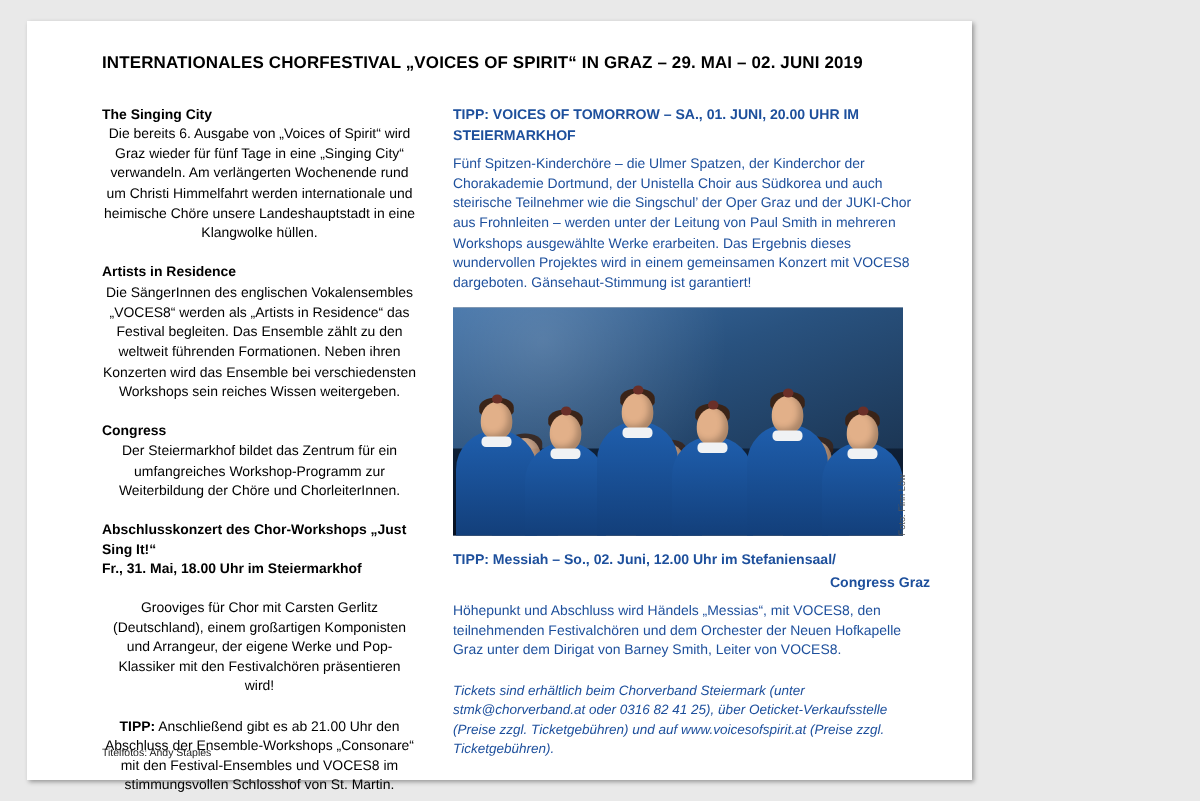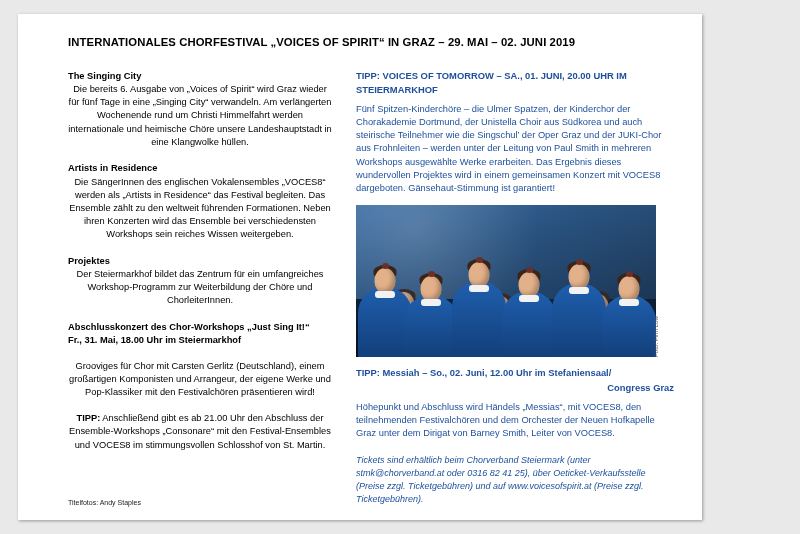--- a/index.html
+++ b/index.html
@@ -15,21 +15,21 @@
     width: 800px;
     height: 534px;
     background: #e9e9e9;
     box-sizing: border-box;
     overflow: hidden;
   }
   .sheet {
     position: absolute;
     left: 18px;
     top: 14px;
-    width: 684px;
+    width: 630px;
     height: 506px;
     background: #ffffff;
     box-shadow: 1px 1px 3px rgba(0,0,0,0.35);
     box-sizing: border-box;
     padding: 18px 28px 10px 28px;
   }
   .headline {
     font-size: 11.3px;
     font-weight: bold;
     color: #000000;
@@ -205,21 +205,21 @@
     <div class="columns">
 
       <div class="col-left">
 
         <h3 class="blk">The Singing City</h3>
         <p class="blk">Die bereits 6. Ausgabe von „Voices of Spirit“ wird Graz wieder für fünf Tage in eine „Singing City“ verwandeln. Am verlängerten Wochenende rund um Christi Himmelfahrt werden internationale und heimische Chöre unsere Landeshauptstadt in eine Klangwolke hüllen.</p>
 
         <h3 class="blk">Artists in Residence</h3>
         <p class="blk">Die SängerInnen des englischen Vokalensembles „VOCES8“ werden als „Artists in Residence“ das Festival begleiten. Das Ensemble zählt zu den weltweit führenden Formationen. Neben ihren Konzerten wird das Ensemble bei verschiedensten Workshops sein reiches Wissen weitergeben.</p>
 
-        <h3 class="blk">Projektes</h3>
+        <h3 class="blk">Congress</h3>
         <p class="blk">Der Steiermarkhof bildet das Zentrum für ein umfangreiches Workshop-Programm zur Weiterbildung der Chöre und ChorleiterInnen.</p>
 
         <h3 class="blk">Abschlusskonzert des Chor-Workshops „Just Sing It!“</h3>
         <h3 class="blk" style="margin-bottom:13px;">Fr., 31. Mai, 18.00 Uhr im Steiermarkhof</h3>
 
         <p class="blk">Grooviges für Chor mit Carsten Gerlitz (Deutschland), einem großartigen Komponisten und Arrangeur, der eigene Werke und Pop-Klassiker mit den Festivalchören präsentieren wird!</p>
 
         <p class="blk"><span class="tipp-lead">TIPP:</span><span> Anschließend gibt es ab 21.00 Uhr den Abschluss der Ensemble-Workshops „Consonare“ mit den Festival-Ensembles und VOCES8 im stimmungsvollen Schlosshof von St. Martin.</span></p>
 
       </div>

